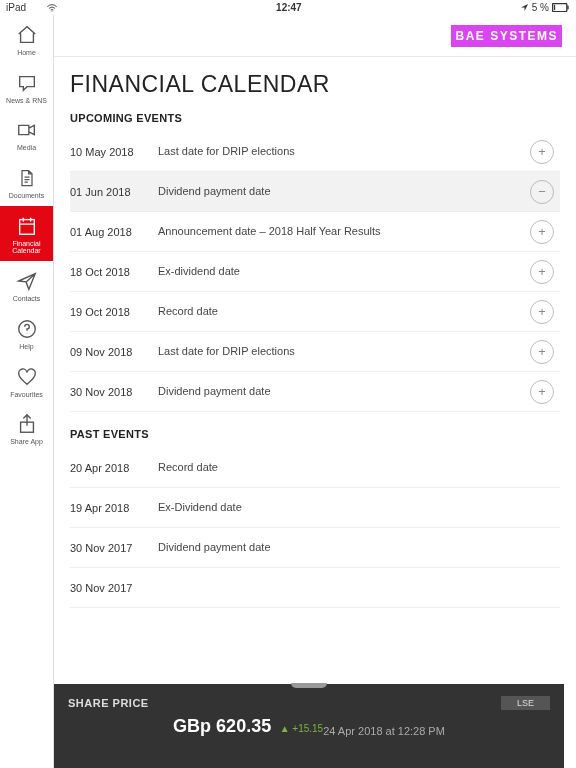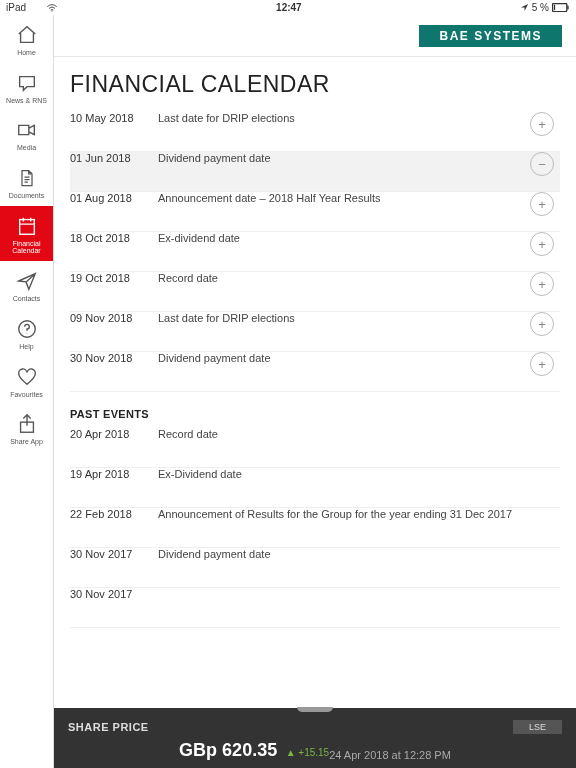--- a/index.html
+++ b/index.html
@@ -9,30 +9,30 @@
 .status-right{display:flex;align-items:center;gap:3px}
 .wifi{width:12px;height:8px}
 .app{display:flex;height:753px}
 .sidebar{width:54px;background:#fff;border-right:1px solid #ddd;display:flex;flex-direction:column}
 .side-item{display:flex;flex-direction:column;align-items:center;justify-content:center;padding:8px 0 6px;cursor:pointer;color:#555}
 .side-item.active{background:#e30613;color:#fff}
 .side-icon{width:24px;height:24px;display:flex;align-items:center;justify-content:center;margin-bottom:2px}
 .side-label{font-size:7px;text-align:center;line-height:1.1}
 .main{flex:1;display:flex;flex-direction:column;position:relative}
 .header{height:42px;display:flex;justify-content:flex-end;align-items:center;padding-right:14px;border-bottom:1px solid #e8e8e8}
-.logo{background:#0f766e;color:#fff;font-weight:700;font-size:12px;letter-spacing:1.5px;padding:4px 20px}
+.logo{background:#d946ef;color:#fff;font-weight:700;font-size:12px;letter-spacing:1.5px;padding:4px 4px}
 .content{flex:1;overflow:hidden;padding:14px 16px 0}
 .page-title{font-size:23px;font-weight:400;letter-spacing:0.5px;color:#222;margin-bottom:14px;font-family:"Arial Narrow",Arial,sans-serif;font-stretch:condensed}
 .section-title{font-size:11px;font-weight:700;letter-spacing:0.3px;color:#222;margin:10px 0 8px}
-.event-row{display:flex;align-items:flex-start;height:40px;border-bottom:1px solid #eee;font-size:11px}
+.event-row{display:flex;align-items:center;height:40px;border-bottom:1px solid #eee;font-size:11px}
 .event-row.highlighted{background:#f2f2f2}
 .event-date{width:88px;color:#333;flex-shrink:0}
 .event-desc{flex:1;color:#444;padding-right:8px;line-height:1.25}
 .event-btn{width:24px;height:24px;border:1px solid #bbb;border-radius:50%;display:flex;align-items:center;justify-content:center;color:#888;font-size:13px;flex-shrink:0;margin-right:6px}
-.footer{position:absolute;bottom:0;left:0;right:0;background:#333;color:#ddd;height:60px;padding:6px 14px 8px}
+.footer{position:absolute;bottom:0;left:0;right:12px;background:#333;color:#ddd;height:84px;padding:6px 14px 8px}
 .grab{position:absolute;top:-1px;left:50%;transform:translateX(-50%);width:36px;height:5px;background:#999;border-radius:0 0 8px 8px}
 .footer-top{display:flex;justify-content:space-between;align-items:center;margin-top:6px}
 .sp-label{font-size:11px;font-weight:700;letter-spacing:0.5px}
 .lse{background:#555;color:#ddd;font-size:9px;padding:2px 16px}
 .footer-bottom{display:flex;justify-content:center;align-items:flex-end;margin-top:6px}
 .price{font-size:18px;font-weight:700;color:#fff}
 .change{font-size:10px;color:#7cb342;margin-left:4px}
 .ts{font-size:11px;color:#aaa}
 svg{stroke:currentColor;fill:none;stroke-width:1.5}
 .side-item.active svg{stroke:#fff;fill:none}
@@ -142,20 +142,21 @@
     </div>
   </div>
 
   <div class="main">
     <div class="header">
       <div class="logo">BAE SYSTEMS</div>
     </div>
     <div class="content">
       <div class="page-title">FINANCIAL CALENDAR</div>
 
+      <div class="section-title">UPCOMING EVENTS</div>
       <div id="upcoming-list">
           <div class="event-row">
             <span class="event-date">10 May 2018</span>
             <span class="event-desc">Last date for DRIP elections</span>
             <span class="event-btn">+</span>
           </div>
           <div class="event-row highlighted">
             <span class="event-date">01 Jun 2018</span>
             <span class="event-desc">Dividend payment date</span>
             <span class="event-btn">−</span>
@@ -189,24 +190,20 @@
 
       <div class="section-title" style="margin-top:16px">PAST EVENTS</div>
       <div id="past-list">
           <div class="event-row">
             <span class="event-date">20 Apr 2018</span>
             <span class="event-desc">Record date</span>
           </div>
           <div class="event-row">
             <span class="event-date">19 Apr 2018</span>
             <span class="event-desc">Ex-Dividend date</span>
-          </div>
-          <div class="event-row">
-            <span class="event-date">22 Feb 2018</span>
-            <span class="event-desc">Announcement of Results for the Group for the year ending 31 Dec 2017</span>
           </div>
           <div class="event-row">
             <span class="event-date">30 Nov 2017</span>
             <span class="event-desc">Dividend payment date</span>
           </div>
           <div class="event-row">
             <span class="event-date">30 Nov 2017</span>
           </div>
         </div>
     </div>

